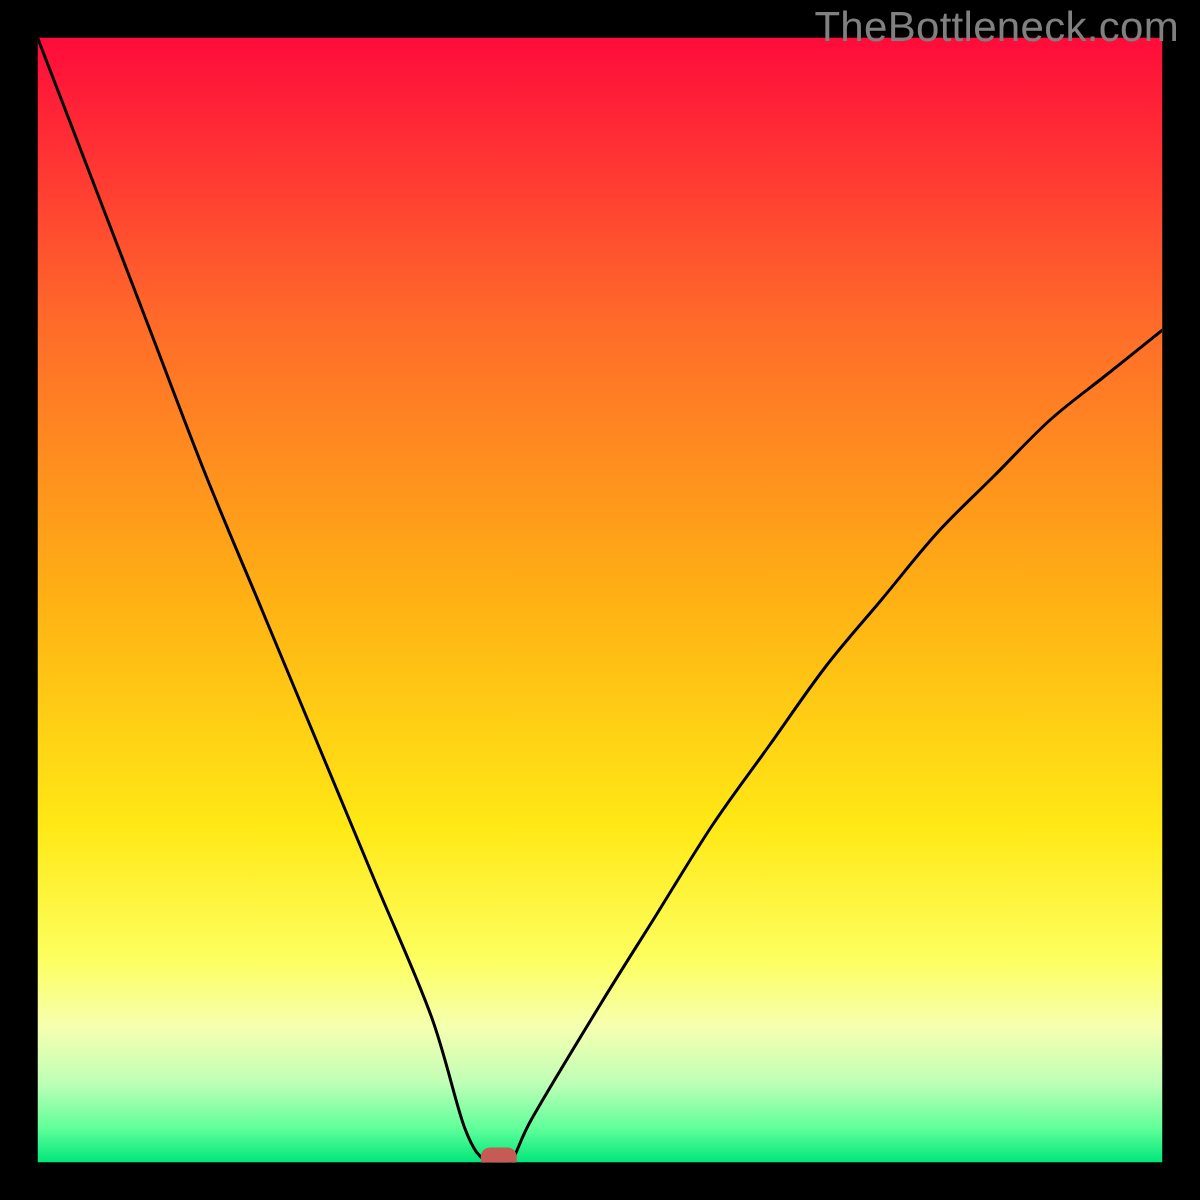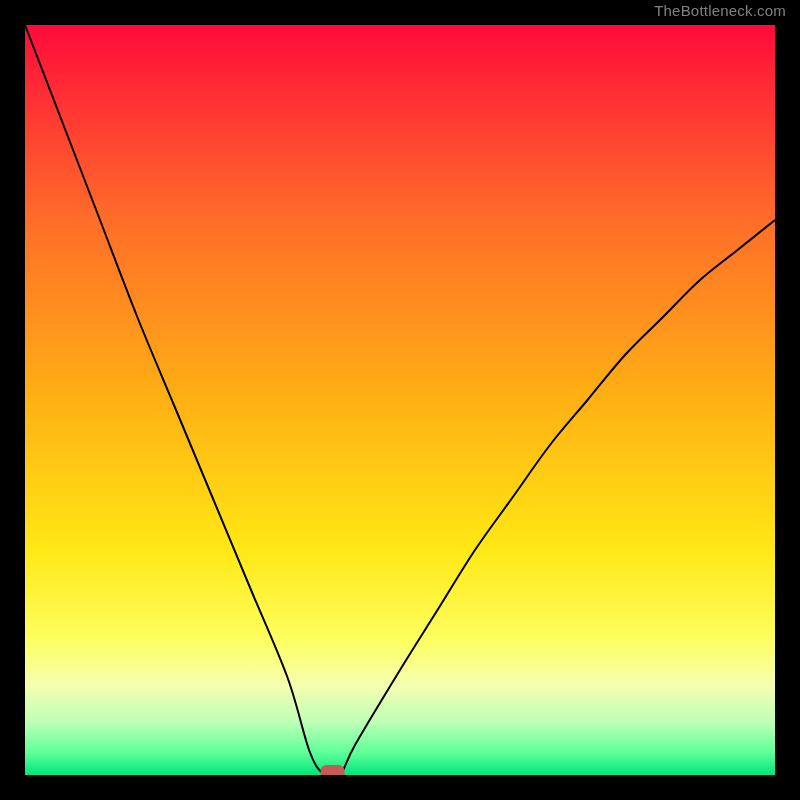--- a/index.html
+++ b/index.html
@@ -15,21 +15,21 @@
     position: relative;
     width: 800px;
     height: 800px;
     background: #000;
   }
   .watermark {
     position: absolute;
     top: 2px;
     right: 14px;
     color: #808080;
-    font-size: 15px;
+    font-size: 28px;
     font-family: Arial, sans-serif;
     z-index: 10;
     letter-spacing: 0.2px;
   }
   .plot {
     position: absolute;
     left: 25px;
     top: 25px;
     width: 750px;
     height: 750px;

